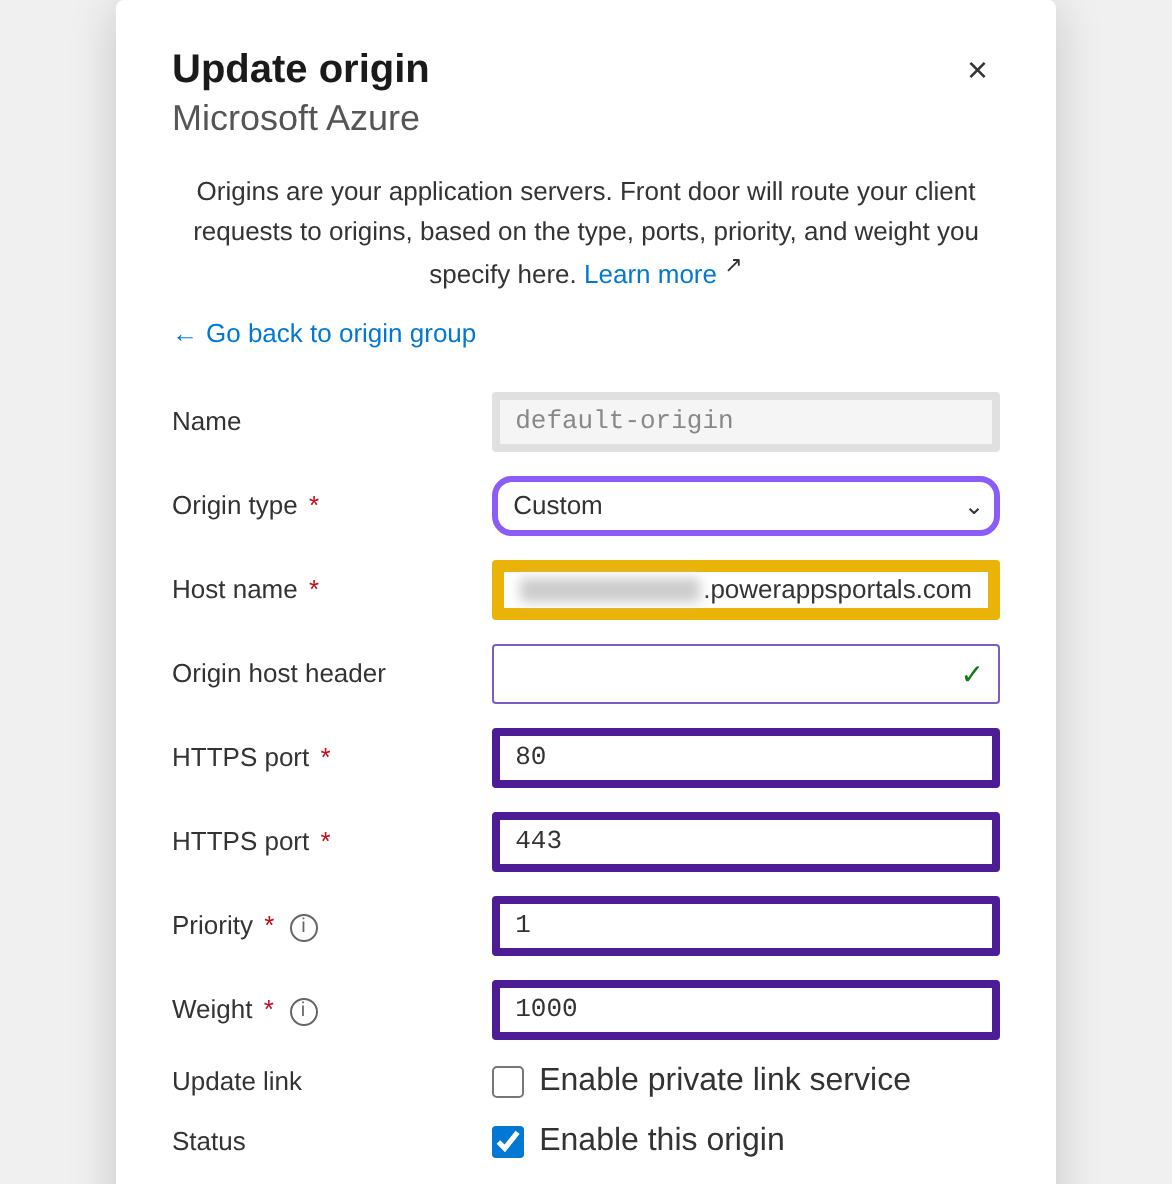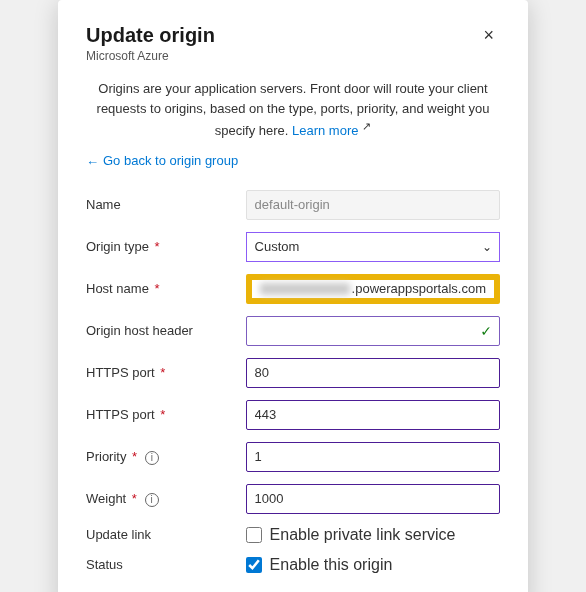--- a/index.html
+++ b/index.html
@@ -26,21 +26,21 @@
       justify-content: space-between;
       align-items: flex-start;
       margin-bottom: 2px;
     }
     .dialog-title {
       font-size: 20px;
       font-weight: 600;
       color: #1a1a1a;
     }
     .dialog-subtitle {
-      font-size: 12px;
+      font-size: 18px;
       color: #555;
       margin-top: 2px;
     }
     .close-btn {
       background: none;
       border: none;
       cursor: pointer;
       font-size: 18px;
       color: #333;
       padding: 2px 6px;
@@ -99,42 +99,43 @@
       border: 1px solid #666;
       color: #666;
       font-size: 10px;
       margin-left: 4px;
       cursor: default;
       vertical-align: middle;
     }
     .field-input {
       width: 100%;
       height: 30px;
-      border: 1px solid #4c1d95;
+      border: 4px solid #4c1d95;
       border-radius: 2px;
       padding: 0 8px;
       font-size: 13px;
       color: #333;
       background: #fff;
       outline: none;
+      font-family: Liberation Mono, monospace;
     }
     .field-input.disabled-input {
       background: #f5f5f5;
       color: #888;
       border-color: #e0e0e0;
     }
     .select-wrapper {
       position: relative;
       width: 100%;
     }
     .field-select {
       width: 100%;
       height: 30px;
-      border: 1px solid #8b5cf6;
-      border-radius: 0;
+      border: 3px solid #8b5cf6;
+      border-radius: 10px;
       padding: 0 8px;
       font-size: 13px;
       color: #333;
       background: #fff;
       outline: none;
       appearance: none;
       cursor: pointer;
     }
     .select-arrow {
       position: absolute;

